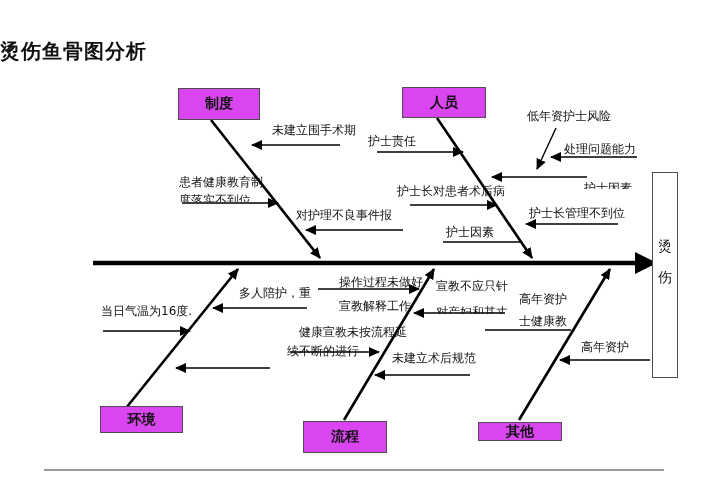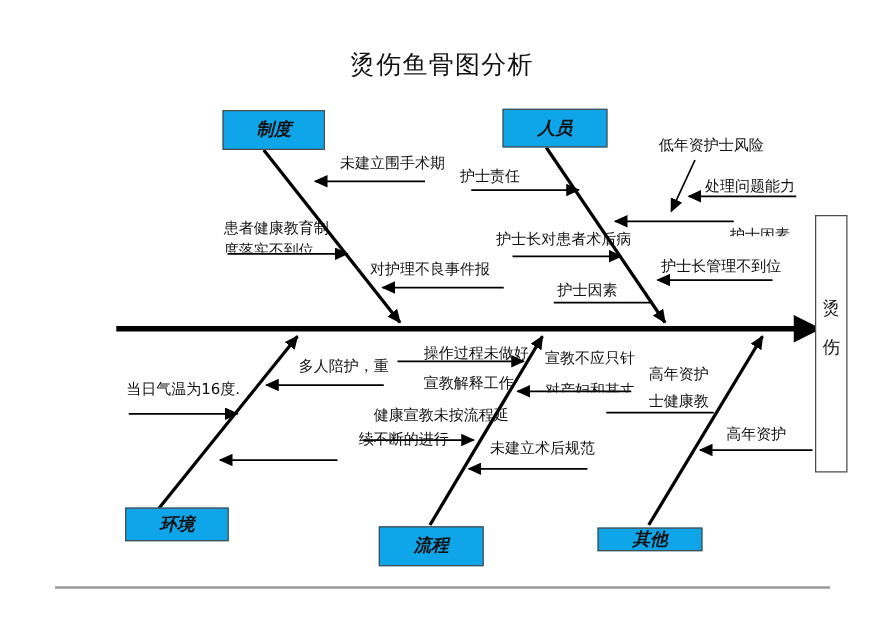--- a/index.html
+++ b/index.html
@@ -1,27 +1,27 @@
 <!DOCTYPE html>
 <html><head>
 <meta charset="utf-8">
 <style>
   html,body{margin:0;padding:0;background:#fff;}
   #canvas{
     position:relative;width:707px;height:500px;background:#ffffff;
     font-family:"DejaVu Sans","Liberation Sans",sans-serif;overflow:hidden;
   }
   .title{
-    position:absolute;left:0;top:38px;width:707px;text-align:center;
-    font-size:20px;font-weight:400;color:#111;letter-spacing:1px;
+    position:absolute;left:0;top:38px;width:707px;
+    font-size:20px;font-weight:700;color:#111;letter-spacing:1px;
   }
   .cat{
-    position:absolute;border:1.3px solid #4d4d4d;background:#0ea5e9;
+    position:absolute;border:1.3px solid #4d4d4d;background:#d946ef;
     display:flex;align-items:center;justify-content:center;
-    font-weight:700;font-size:14px;color:#111;box-sizing:border-box;font-style:italic;
+    font-weight:700;font-size:14px;color:#111;box-sizing:border-box;
   }
   .effect{
     position:absolute;left:652px;top:172px;width:26px;height:206px;
     border:1.2px solid #4d4d4d;background:#fff;box-sizing:border-box;
     display:flex;flex-direction:column;align-items:center;justify-content:center;
     gap:13px;padding-bottom:26px;font-size:14px;color:#111;
   }
   .cause{
     position:absolute;font-size:12px;font-weight:400;color:#111;
     white-space:nowrap;line-height:1.5;

